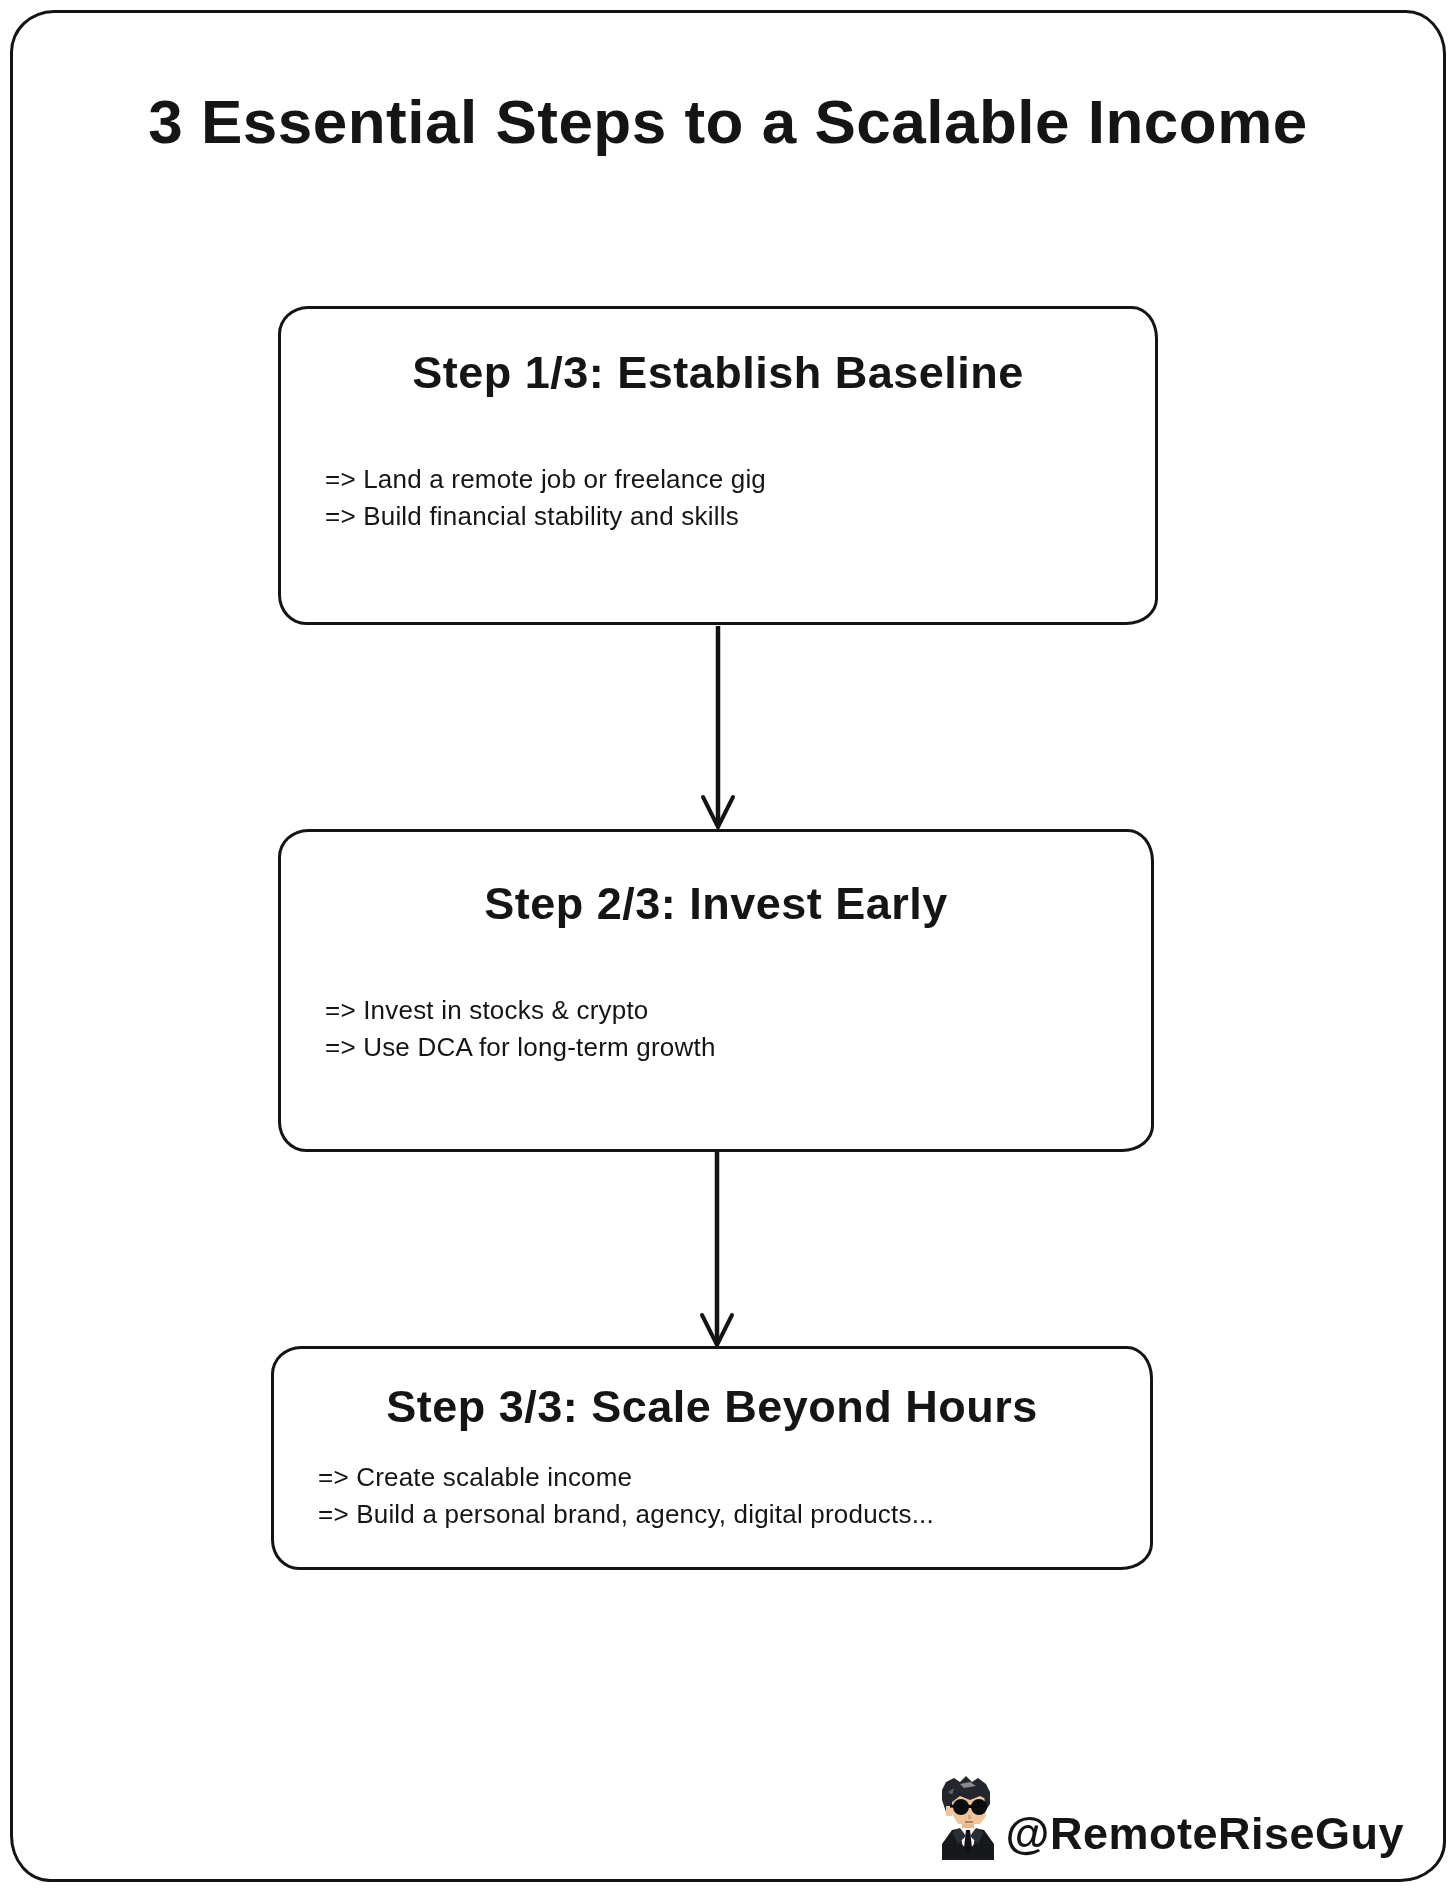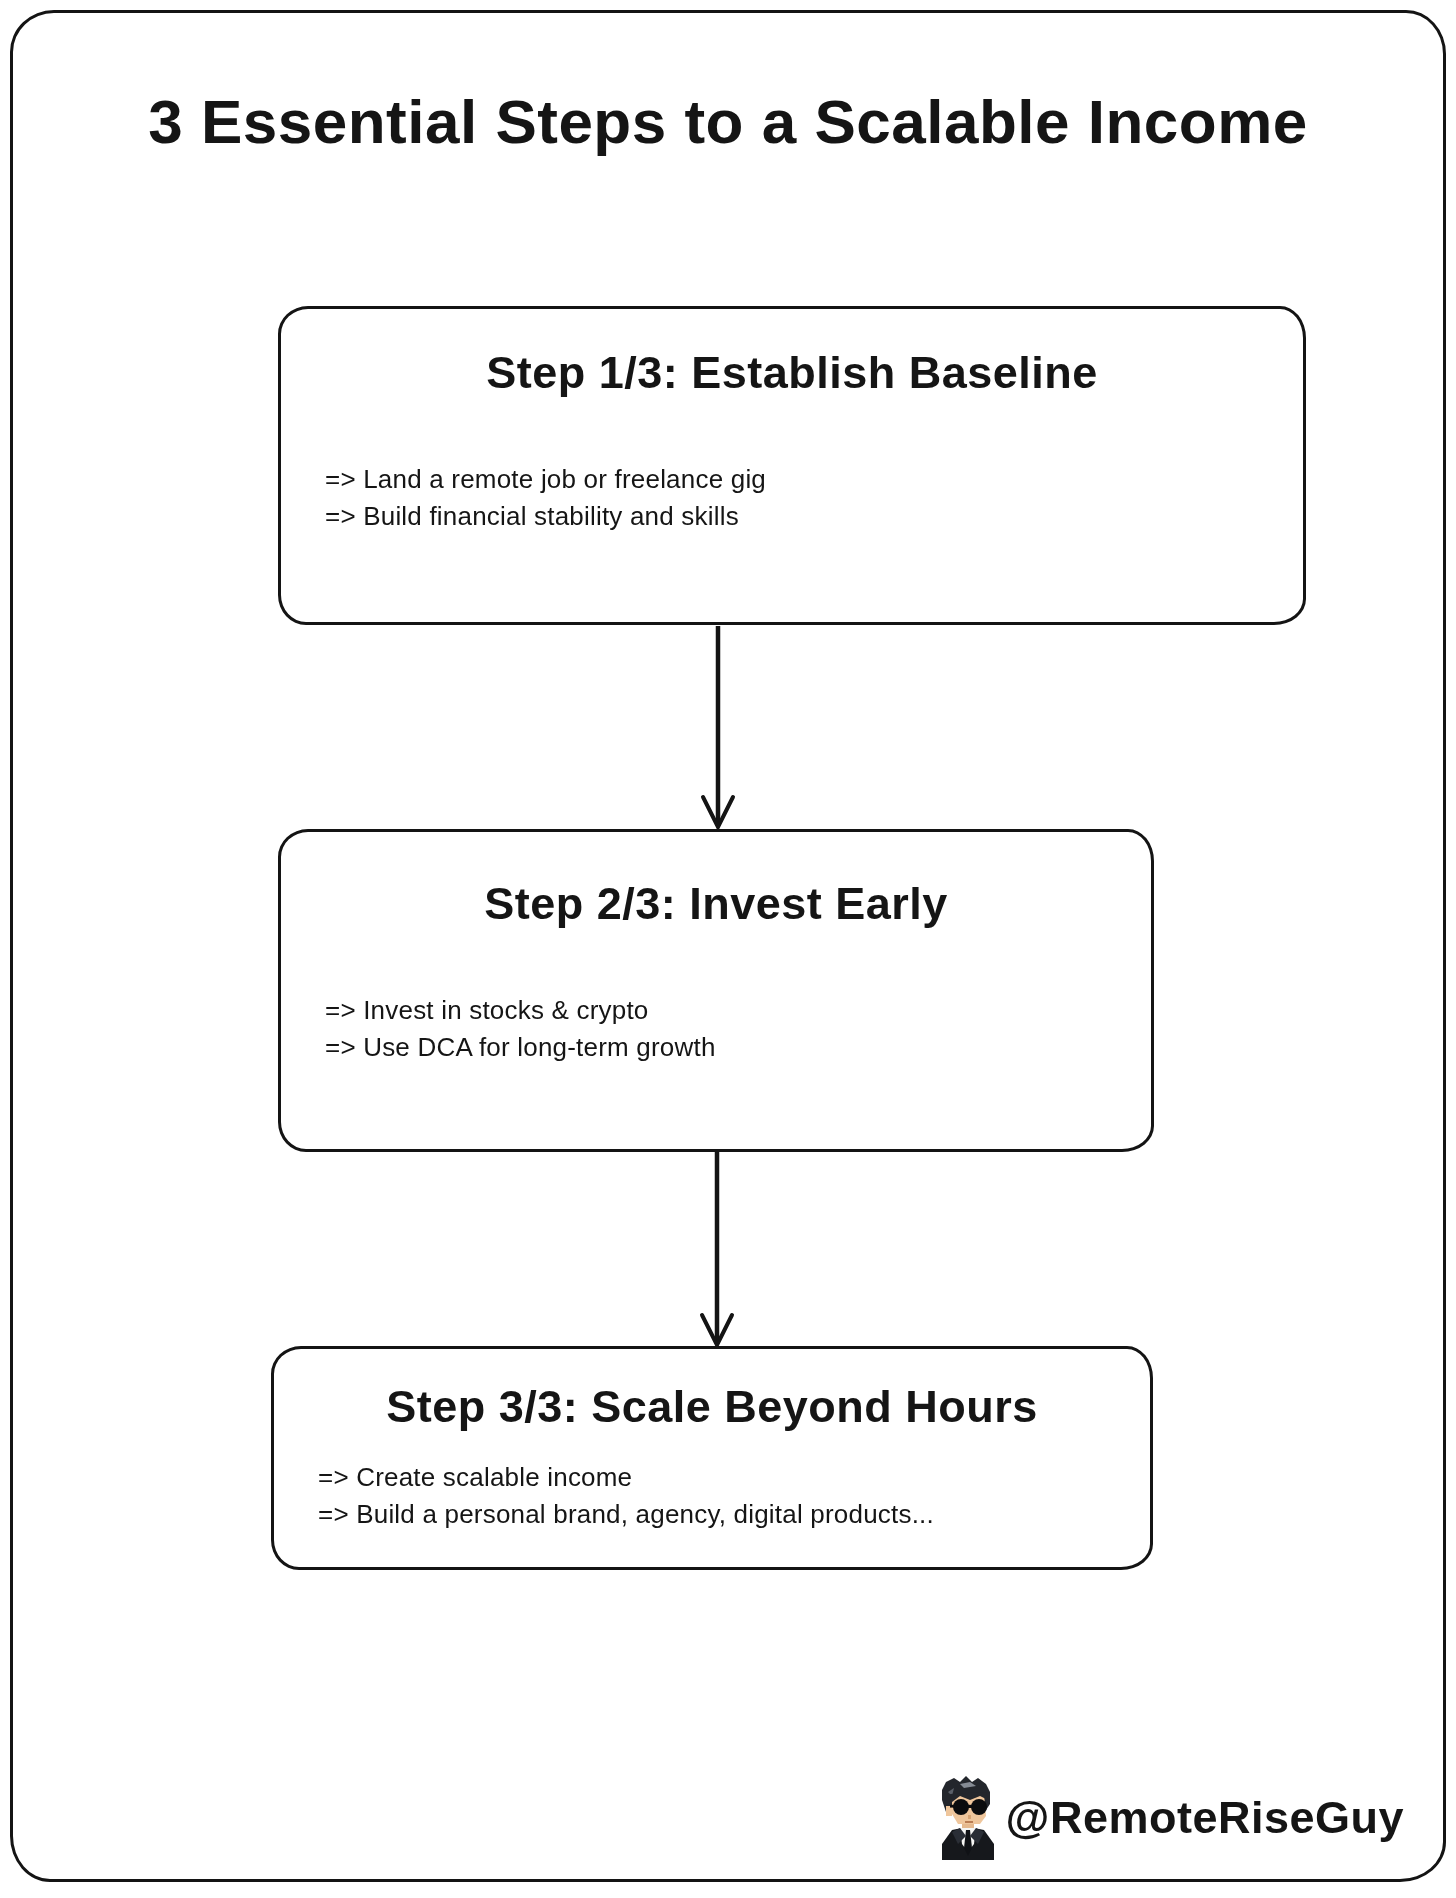--- a/index.html
+++ b/index.html
@@ -34,21 +34,21 @@
     font-weight: 700;
     letter-spacing: 0.5px;
     color: #151515;
   }
   .step-box {
     position: absolute;
     border: 3.5px solid #141414;
     background: #ffffff;
     border-radius: 30px 26px 32px 28px / 28px 32px 26px 30px;
   }
-  .box1 { left: 278px; top: 306px;  width: 1028px; height: 319px; }
+  .box1 { left: 278px; top: 306px;  width: 880px; height: 319px; }
   .box2 { left: 278px; top: 829px;  width: 876px; height: 323px; }
   .box3 { left: 271px; top: 1346px; width: 882px; height: 224px; }
 
   .step-heading {
     text-align: center;
     font-size: 45px;
     font-weight: 600;
     letter-spacing: 0.5px;
   }
   .box1 .step-heading { margin-top: 38px; }
@@ -71,21 +71,21 @@
     overflow: visible;
   }
   .arrow1 { left: 696px; top: 626px; }
   .arrow2 { left: 695px; top: 1151px; }
 
   .footer {
     position: absolute;
     top: 1776px;
     right: 52px;
     display: flex;
-    align-items: center;
+    align-items: flex-end;
     gap: 6px;
   }
   .handle {
     font-size: 45px;
     font-weight: 600;
     letter-spacing: 0.5px;
     color: #151515;
   }
   .avatar { display: block; }
 </style>

